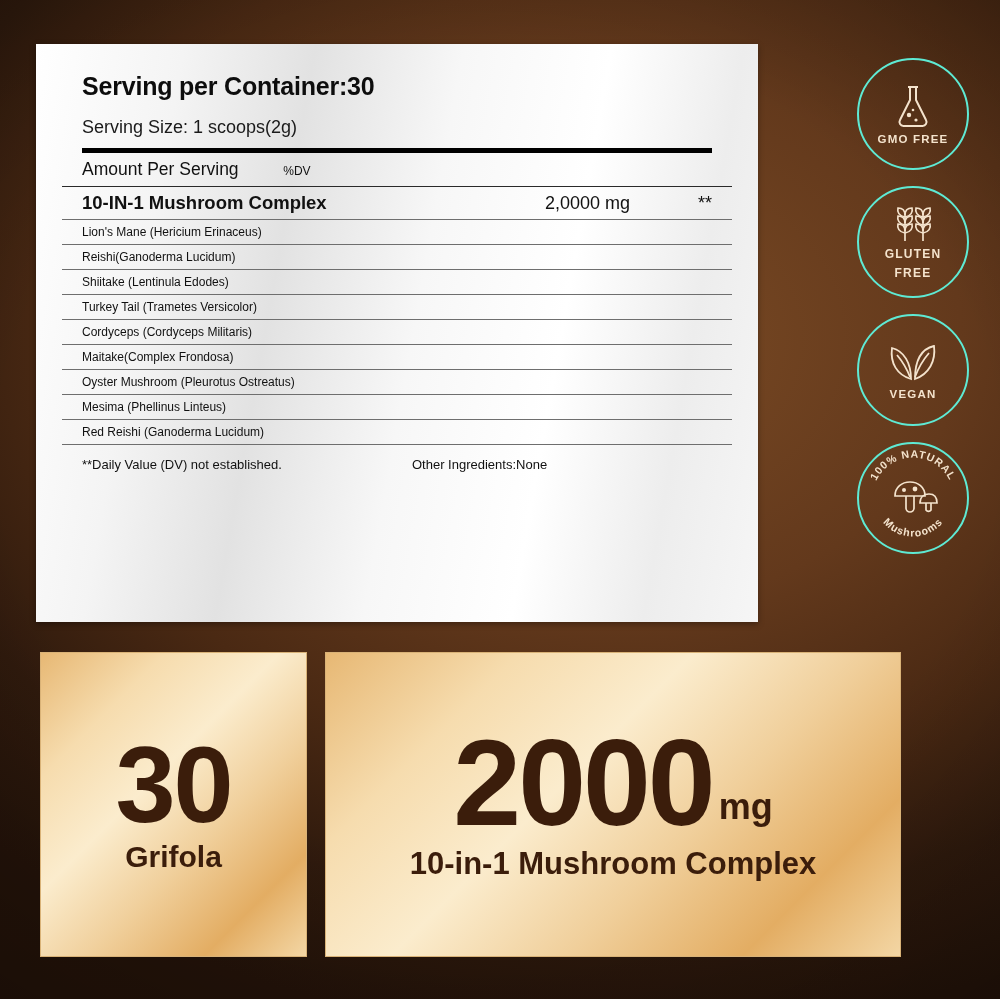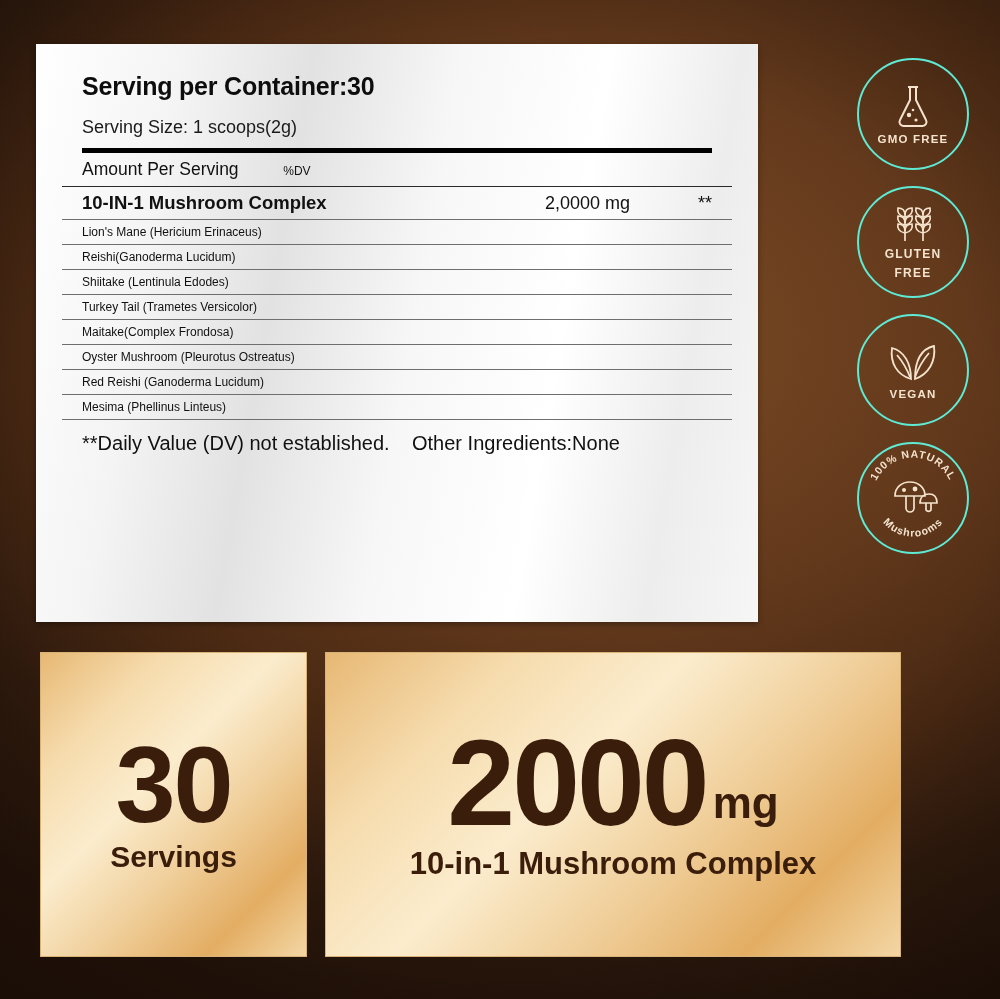--- a/index.html
+++ b/index.html
@@ -58,21 +58,21 @@
     border-bottom: 1.4px solid #6e6e6e;
   }
   .row .name { flex: 1; font-size: 12px; color: #111; }
   .row.bold .name { font-weight: bold; font-size: 18.5px; }
   .row .amount { font-size: 18px; color: #111; text-align: right; padding-right: 10px; }
   .row .dv { width: 72px; text-align: right; font-size: 18px; color: #111; }
   .row.first { border-top: 1.8px solid #2a2a2a; }
   .footer-note {
     display: flex; align-items: baseline;
     padding: 12px 20px 0 20px;
-    font-size: 20px; color: #111;
+    font-size: 13px; color: #111;
   }
   .footer-note .dv-note { width: 330px; }
 
   
   .badges {
     position: absolute; right: 22px; top: 58px;
     width: 130px;
     display: flex; flex-direction: column; align-items: center; gap: 16px;
   }
   .badge {
@@ -108,21 +108,21 @@
   .big-num {
     font-size: 108px; font-weight: bold; color: #3b1d0b; line-height: 0.92;
     letter-spacing: -2px;
   }
   .big-num-2 { font-size: 122px; letter-spacing: -3px; }
   .sub-label {
     font-size: 30px; font-weight: bold; color: #3b1d0b; margin-top: 6px;
   }
   .sub-label-2 { font-size: 31px; }
   .num-wrap { display: flex; align-items: flex-end; }
-  .mg { font-size: 44px; font-weight: bold; color: #3b1d0b; margin-left: 6px; margin-bottom: 12px; }
+  .mg { font-size: 36px; font-weight: bold; color: #3b1d0b; margin-left: 6px; margin-bottom: 12px; }
 </style>
 </head>
 <body>
 
 <div class="vignette"></div>
 
 <div class="facts-panel">
   <div class="facts-inner">
     <div class="serving-title">
       <span>Serving per Container:</span><span>30</span>
@@ -155,36 +155,41 @@
       <div class="name">Shiitake (Lentinula Edodes)</div>
       <div class="amount"></div>
       <div class="dv"></div>
     </div>
     <div class="row">
       <div class="name">Turkey Tail (Trametes Versicolor)</div>
       <div class="amount"></div>
       <div class="dv"></div>
     </div>
     <div class="row">
+      <div class="name">Cordyceps (Cordyceps Militaris)</div>
+      <div class="amount"></div>
+      <div class="dv"></div>
+    </div>
+    <div class="row">
       <div class="name">Maitake(Complex Frondosa)</div>
       <div class="amount"></div>
       <div class="dv"></div>
     </div>
     <div class="row">
       <div class="name">Oyster Mushroom (Pleurotus Ostreatus)</div>
       <div class="amount"></div>
       <div class="dv"></div>
     </div>
     <div class="row">
+      <div class="name">Mesima (Phellinus Linteus)</div>
+      <div class="amount"></div>
+      <div class="dv"></div>
+    </div>
+    <div class="row">
       <div class="name">Red Reishi (Ganoderma Lucidum)</div>
-      <div class="amount"></div>
-      <div class="dv"></div>
-    </div>
-    <div class="row">
-      <div class="name">Mesima (Phellinus Linteus)</div>
       <div class="amount"></div>
       <div class="dv"></div>
     </div>
 
     <div class="footer-note">
       <div class="dv-note">**Daily Value (DV) not established.</div>
       <div>Other Ingredients:None</div>
     </div>
   </div>
 </div>
@@ -256,21 +261,21 @@
         <path d="M33 24 C33 18 37 15 42 15 C47 15 50 18 50 24 Z"></path>
         <path d="M39 24 v7 a3 3 0 0 0 5 0 V24"></path>
       </svg>
     </span>
   </div>
 </div>
 
 <div class="gold-row">
   <div class="gold gold-1">
     <div class="big-num">30</div>
-    <div class="sub-label">Servings</div>
+    <div class="sub-label">Grifola</div>
   </div>
   <div class="gold gold-2">
     <div class="num-wrap">
       <div class="big-num big-num-2">2000</div>
       <div class="mg">mg</div>
     </div>
     <div class="sub-label sub-label-2">10-in-1 Mushroom Complex</div>
   </div>
 </div>
 

